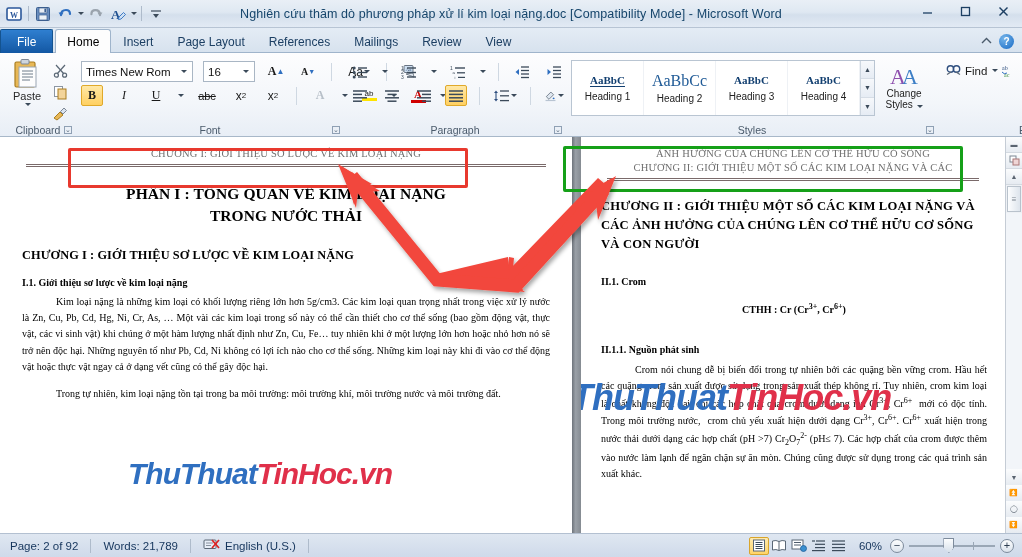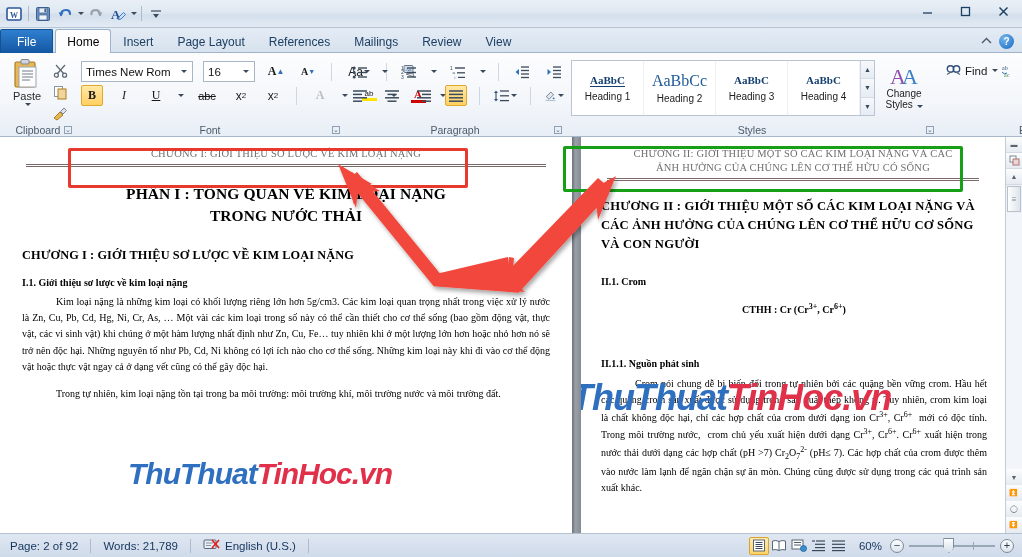--- a/index.html
+++ b/index.html
@@ -228,20 +228,21 @@
       <div class="caret"></div>
       <div class="sep"></div>
       <div class="btn">
         <svg width="12" height="12" viewBox="0 0 12 12">
             <line x1="1" y1="3" x2="11" y2="3" stroke="#3b4a5a" stroke-width="1.2"></line>
             <path d="M3 6 L9 6 L6 10 Z" fill="#3b4a5a"></path>
           </svg>
       </div>
     </div>
 
+    <div class="wintitle">Nghiên cứu thăm dò phương pháp xử lí kim loại nặng.doc [Compatibility Mode]  -  Microsoft Word</div>
 
     <div class="wincontrols">
       <div class="wc">
         <svg width="13" height="13" viewBox="0 0 13 13">
             <line x1="2" y1="8" x2="11" y2="8" stroke="#1c3f63" stroke-width="1.3"></line>
           </svg>
       </div>
       <div class="wc">
         <svg width="13" height="13" viewBox="0 0 13 13">
             <rect x="2.5" y="2.5" width="8" height="8" fill="none" stroke="#1c3f63" stroke-width="1.3"></rect>
@@ -656,29 +657,29 @@
         </div>
         <div class="wm" style="left:128px; top:320px; font-size:30px;">
           <span class="b">ThuThuat</span><span class="r">TinHoc</span><span class="r">.vn</span>
         </div>
       </div>
 
       <div class="gutter"></div>
 
       <div class="page pageR">
         <div class="phead">
+          <div>ẢNH HƯỞNG CỦA CHÚNG LÊN CƠ THỂ HỮU CÓ SỐNG</div>
           <div>CHƯƠNG II: GIỚI THIỆU MỘT SỐ CÁC KIM LOẠI NẶNG VÀ CÁC</div>
-          <div>ẢNH HƯỞNG CỦA CHÚNG LÊN CƠ THỂ HỮU CÓ SỐNG</div>
           <div class="rule"></div>
         </div>
         <div class="body">
           <p class="rhead">CHƯƠNG II :  GIỚI THIỆU MỘT SỐ CÁC KIM LOẠI NẶNG VÀ CÁC ẢNH HƯỞNG CỦA CHÚNG LÊN CƠ THỂ HỮU CƠ SỐNG VÀ CON NGƯỜI</p>
           <h4 class="doc" style="margin-top:22px">II.1. Crom</h4>
           <p class="doc ctr" style="margin-top:14px;font-weight:bold;text-align:center">CTHH : Cr (Cr<sup class="sup">3+</sup>, Cr<sup class="sup">6+</sup>)</p>
-          <h4 class="doc" style="margin-top:40px">II.1.1. Nguồn phát sinh</h4>
+          <h4 class="doc" style="margin-top:26px">II.1.1. Nguồn phát sinh</h4>
           <p class="doc ind" style="margin-top:7px">Crom nói chung dễ bị biến đổi trong tự nhiên bởi các quặng bền vững crom. Hầu hết các quặng crom sản xuất được sử dụng trong sản xuất thép không rỉ. Tuy nhiên, crom kim loại là chất không độc hại, chỉ các hợp chất của crom dưới dạng ion Cr<sup class="sup">3+</sup>, Cr<sup class="sup">6+</sup>&nbsp; mới có độc tính. Trong môi trường nước,&nbsp; crom chủ yếu xuất hiện dưới dạng Cr<sup class="sup">3+</sup>, Cr<sup class="sup">6+</sup>. Cr<sup class="sup">6+</sup> xuất hiện trong nước thải dưới dạng các hợp chất (pH &gt;7) Cr<sub class="sub">2</sub>O<sub class="sub">7</sub><sup class="sup">2-</sup> (pH≤ 7). Các hợp chất của crom được thêm vào nước làm lạnh để ngăn chặn sự ăn mòn. Chúng cũng được sử dụng trong các quá trình sản xuất khác.</p>
         </div>
         <div class="wm" style="left:-10px; top:240px; font-size:36px;">
           <span class="b">ThuThuat</span><span class="r">TinHoc</span><span class="r">.vn</span>
         </div>
       </div>
     </div>
 
     <div class="vscroll">
       <div class="vsb">▬</div>

